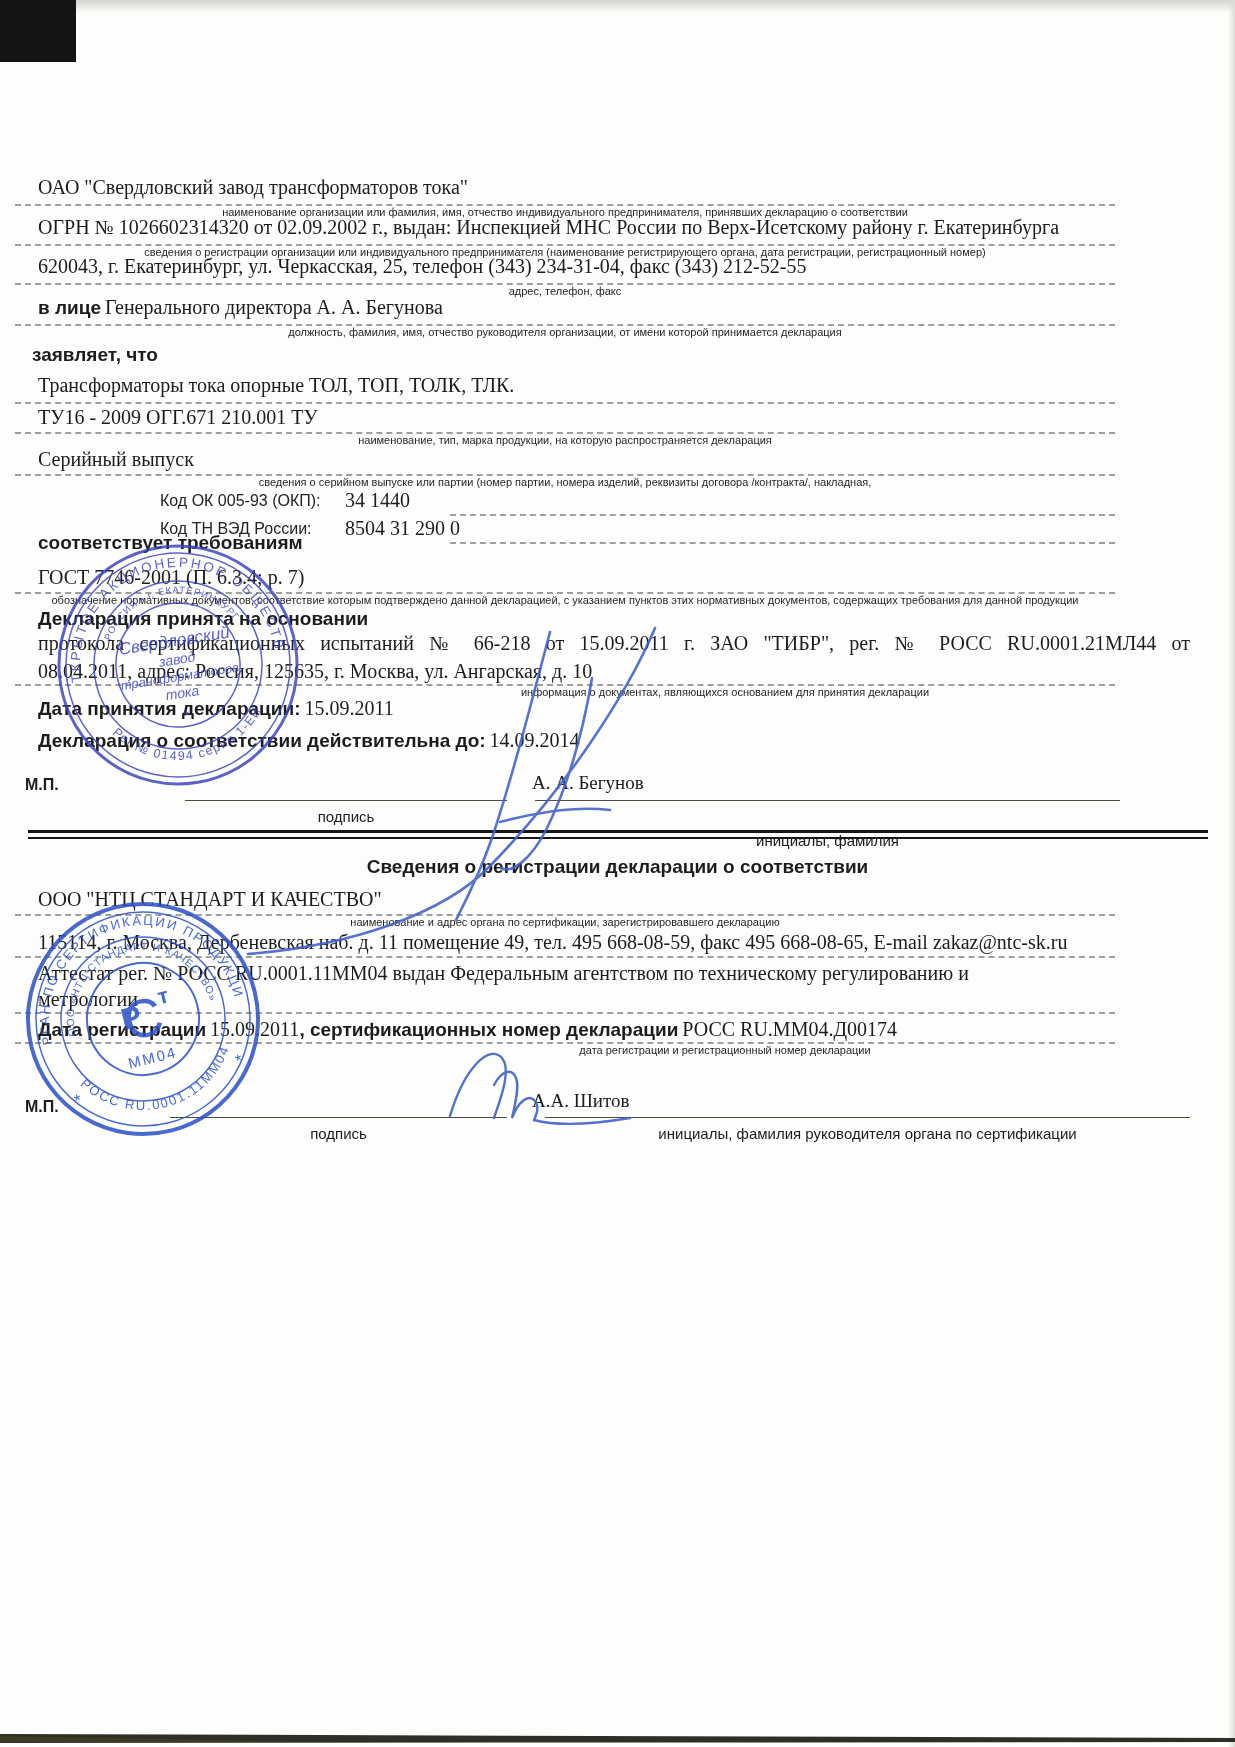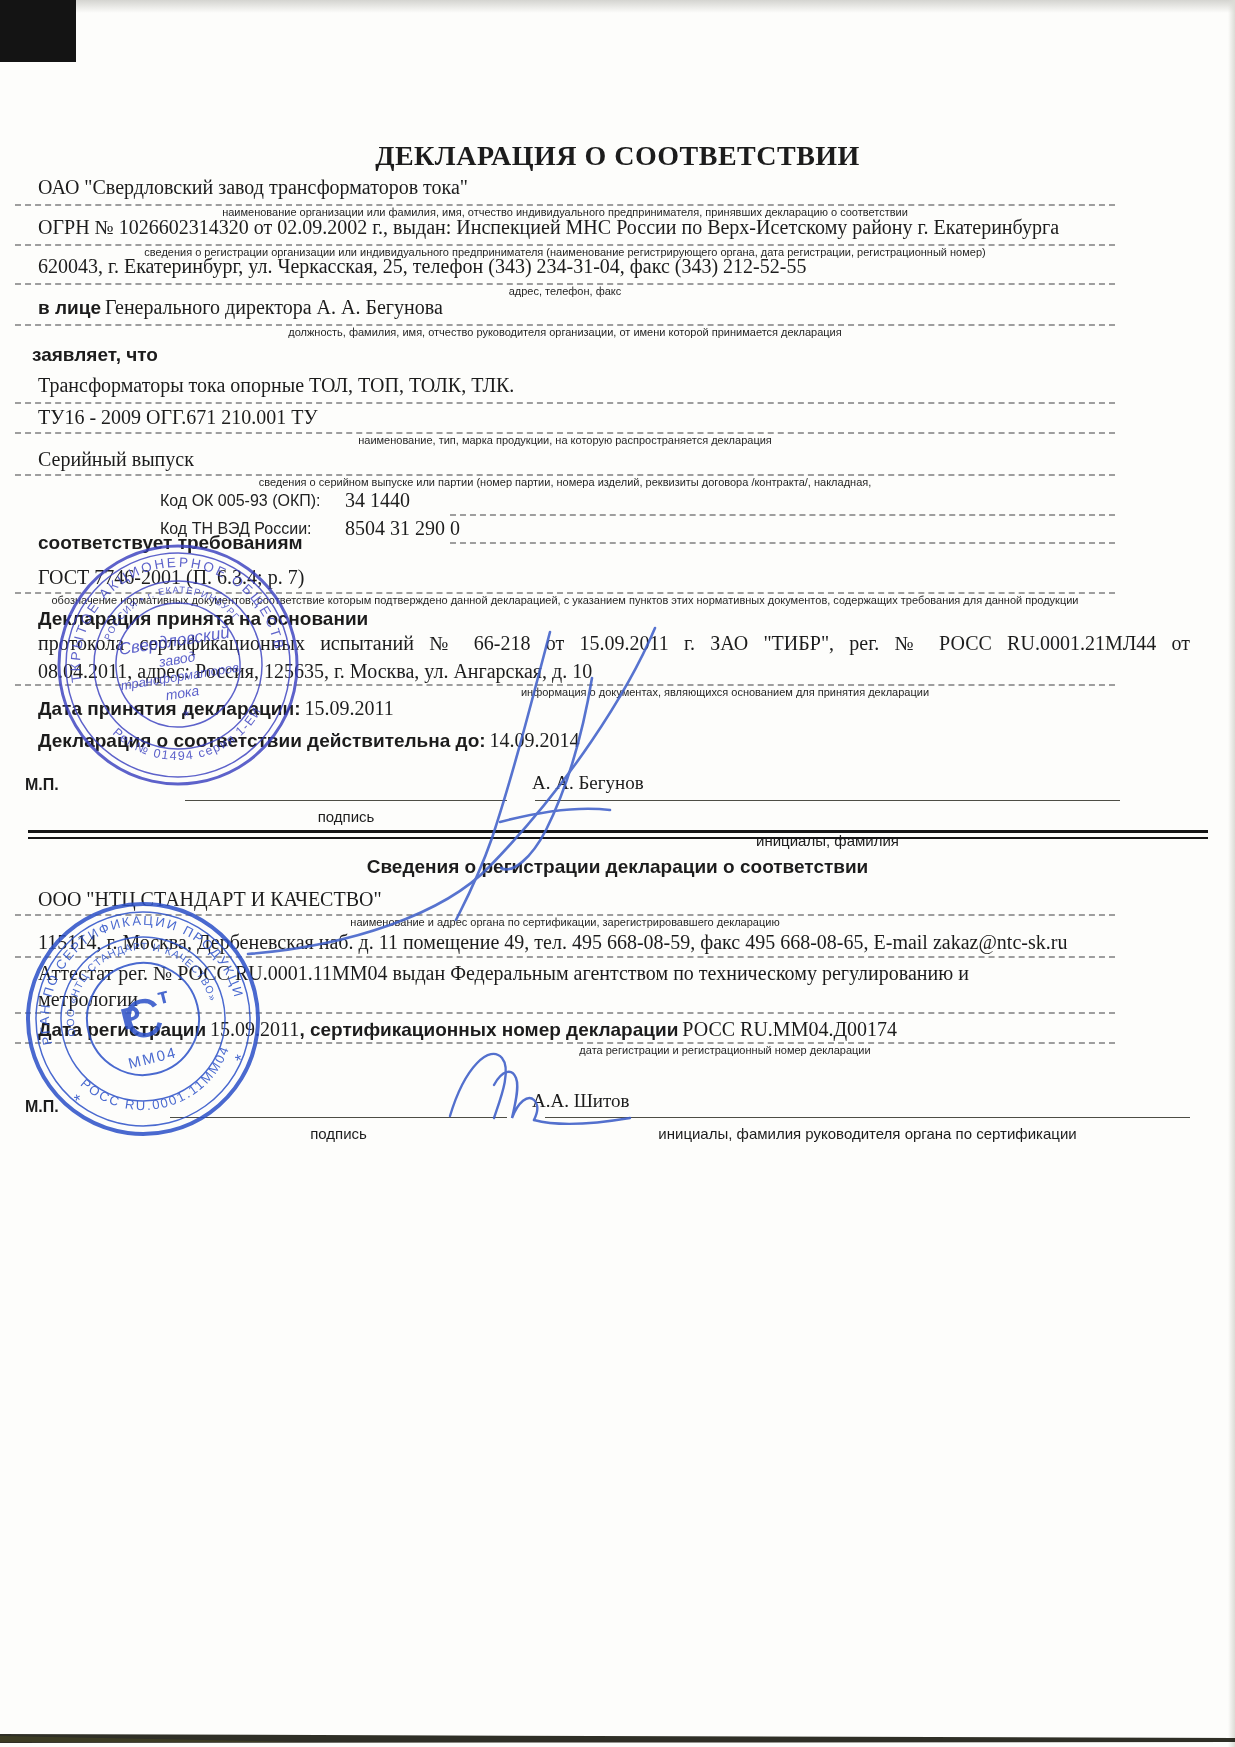--- a/index.html
+++ b/index.html
@@ -29,21 +29,20 @@
 <div class="page">
 
   <div class="abs scan-top"></div>
   <div class="abs corner"></div>
   <div class="abs right-shadow"></div>
   <svg class="abs" style="left:0;top:1726px;" width="1235" height="21">
     <polygon points="0,8 1235,12 1235,16 0,17" fill="#1d1d14" opacity="0.92"></polygon>
     <polygon points="0,10 300,16 0,16" fill="#4a4a22" opacity="0.5"></polygon>
   </svg>
 
-  <div class="abs title" style="top:140px;left:0;">ДЕКЛАРАЦИЯ О СООТВЕТСТВИИ</div>
 
   <div class="abs serif" style="top:176px;left:38px;">ОАО "Свердловский завод трансформаторов тока"</div>
   <div class="abs dash" style="top:204px;left:15px;width:1100px;"></div>
   <div class="abs cap" style="top:206px;left:15px;width:1100px;">наименование организации или фамилия, имя, отчество индивидуального предпринимателя, принявших декларацию о соответствии</div>
 
   <div class="abs serif" style="top:216px;left:38px;">ОГРН № 1026602314320 от 02.09.2002 г., выдан: Инспекцией МНС России по Верх-Исетскому району г. Екатеринбурга</div>
   <div class="abs dash" style="top:244px;left:15px;width:1100px;"></div>
   <div class="abs cap" style="top:246px;left:15px;width:1100px;">сведения о регистрации организации или индивидуального предпринимателя (наименование регистрирующего органа, дата регистрации, регистрационный номер)</div>
 
   <div class="abs serif" style="top:255px;left:38px;">620043, г. Екатеринбург, ул. Черкасская, 25, телефон (343) 234-31-04, факс (343) 212-52-55</div>

